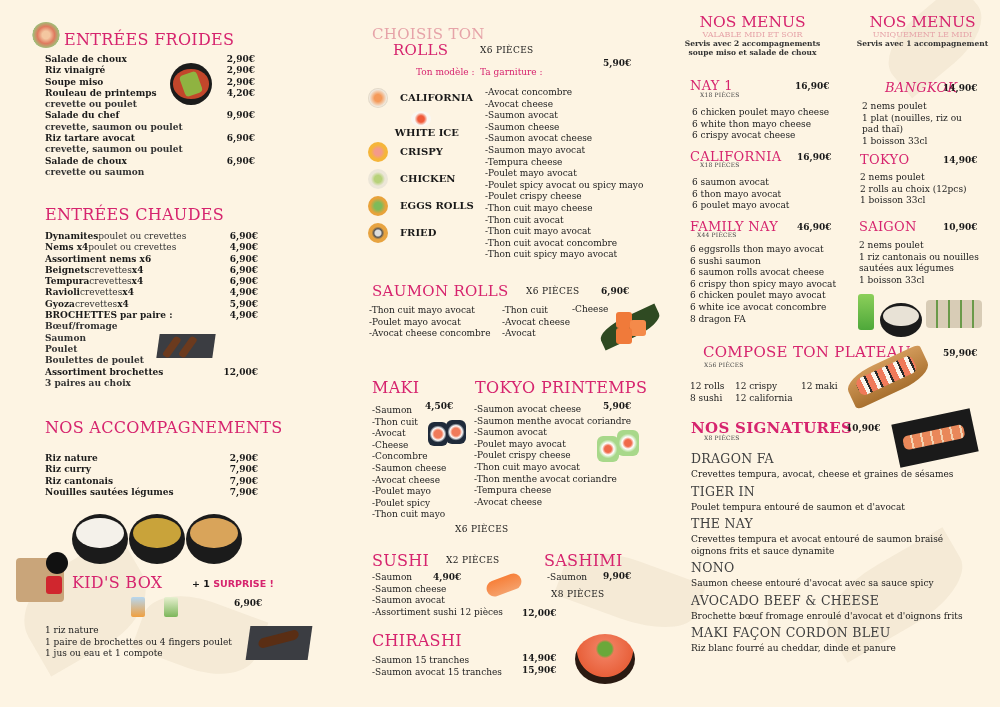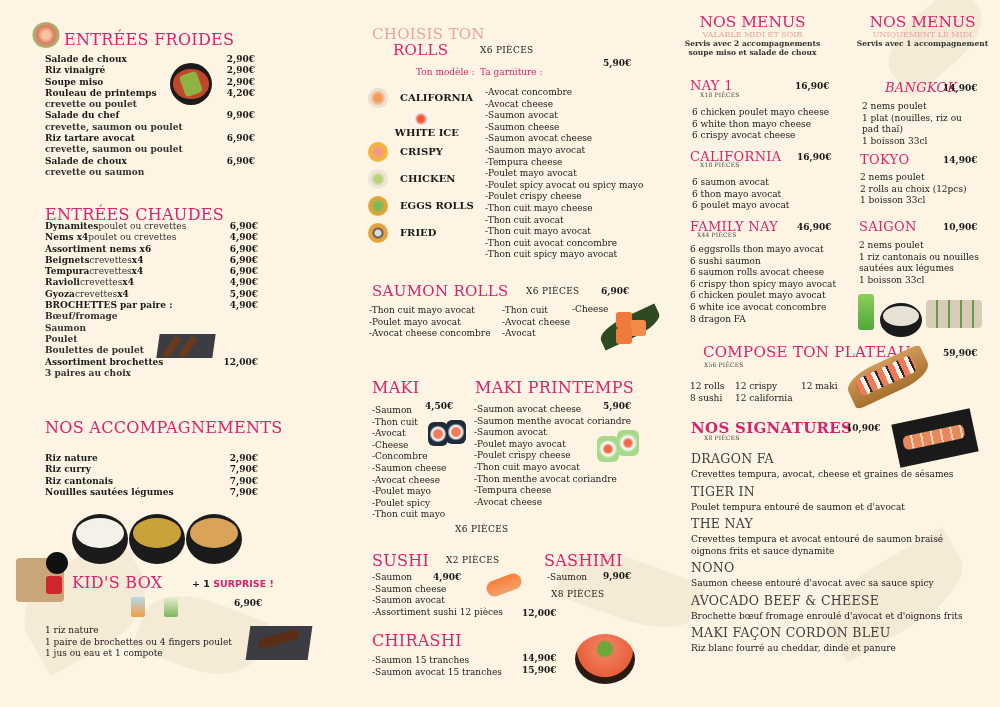--- a/index.html
+++ b/index.html
@@ -79,21 +79,21 @@
         <span class="price" style="margin-left:auto;">6,90€</span>
       </div>
     <div class="sub">crevette ou saumon</div>
   </div>
   <div class="bowl" style="left:170px;top:63px;width:42px;height:42px;">
     <div class="in" style="background:#c2462b;top:15%;height:70%;"></div>
     <div class="abs" style="left:12px;top:10px;width:18px;height:22px;background:#8fb341;border-radius:4px;transform:rotate(-20deg);"></div>
   </div>
 
   <div class="abs h1 pink" style="left:45px;top:205px;font-size:16px;">ENTRÉES CHAUDES</div>
-  <div class="abs" style="left:45px;top:221px;width:213px;">
+  <div class="abs" style="left:45px;top:231px;width:213px;">
     <div class="row">
         <span class="name">Dynamites</span>
         <span class="desc"> poulet ou crevettes</span>
         <span class="price" style="margin-left:auto;">6,90€</span>
       </div>
     <div class="row">
         <span class="name">Nems x4</span>
         <span class="desc"> poulet ou crevettes</span>
         <span class="price" style="margin-left:auto;">4,90€</span>
       </div>
@@ -280,21 +280,21 @@
     <div>-Avocat cheese</div>
     <div>-Poulet mayo</div>
     <div>-Poulet spicy</div>
     <div>-Thon cuit mayo</div>
   </div>
   <div class="abs" style="left:428px;top:420px;width:40px;height:28px;">
     <div class="circle-img" style="left:0;top:2px;width:20px;height:24px;border-radius:6px;background:radial-gradient(circle,#f07a5a 25%,#fff 40%,#1f2a3a 55%);"></div>
     <div class="circle-img" style="left:18px;top:0;width:20px;height:24px;border-radius:6px;background:radial-gradient(circle,#f07a5a 25%,#fff 40%,#1f2a3a 55%);"></div>
   </div>
 
-  <div class="abs h1 pink" style="left:475px;top:378px;font-size:16px;">MAKI PRINTEMPS</div>
+  <div class="abs h1 pink" style="left:475px;top:378px;font-size:16px;">TOKYO PRINTEMPS</div>
   <div class="abs price" style="left:603px;top:401px;">5,90€</div>
   <div class="abs lines" style="left:474px;top:404px;">
     <div>-Saumon avocat cheese</div>
     <div>-Saumon menthe avocat coriandre</div>
     <div>-Saumon avocat</div>
     <div>-Poulet mayo avocat</div>
     <div>-Poulet crispy cheese</div>
     <div>-Thon cuit mayo avocat</div>
     <div>-Thon menthe avocat coriandre</div>
     <div>-Tempura cheese</div>

